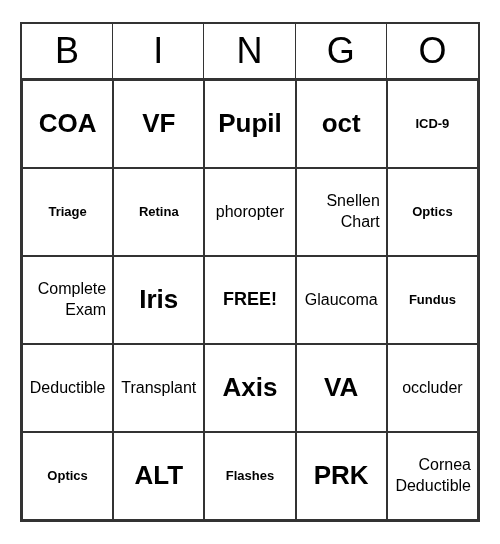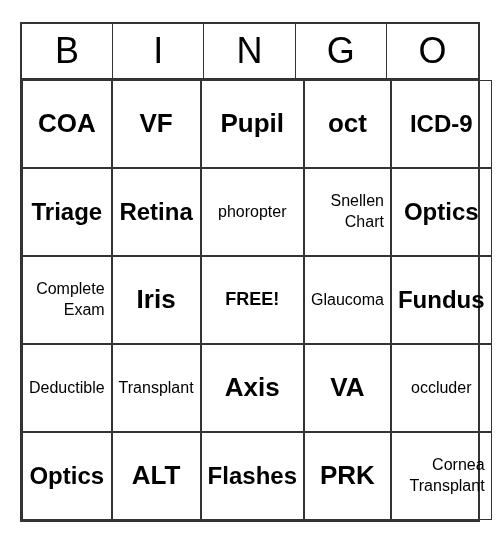--- a/index.html
+++ b/index.html
@@ -59,21 +59,21 @@
       font-size: 15px;
       line-height: 1.3;
     }
 
     .bingo-cell.large {
       font-size: 26px;
       font-weight: bold;
     }
 
     .bingo-cell.medium {
-      font-size: 24px;
+      font-size: 13px;
       font-weight: bold;
     }
 
     .bingo-cell.small {
       font-size: 16px;
     }
 
     .bingo-cell.free {
       font-size: 18px;
       font-weight: bold;
@@ -108,15 +108,15 @@
       <div class="bingo-cell medium">Fundus</div>
       <div class="bingo-cell small">Deductible</div>
       <div class="bingo-cell small">Transplant</div>
       <div class="bingo-cell large">Axis</div>
       <div class="bingo-cell large">VA</div>
       <div class="bingo-cell small">occluder</div>
       <div class="bingo-cell medium">Optics</div>
       <div class="bingo-cell large">ALT</div>
       <div class="bingo-cell medium">Flashes</div>
       <div class="bingo-cell large">PRK</div>
-      <div class="bingo-cell small">Cornea Transplant</div>
+      <div class="bingo-cell small">Cornea Deductible</div>
     </div>
 </div>
 
 </body></html>

